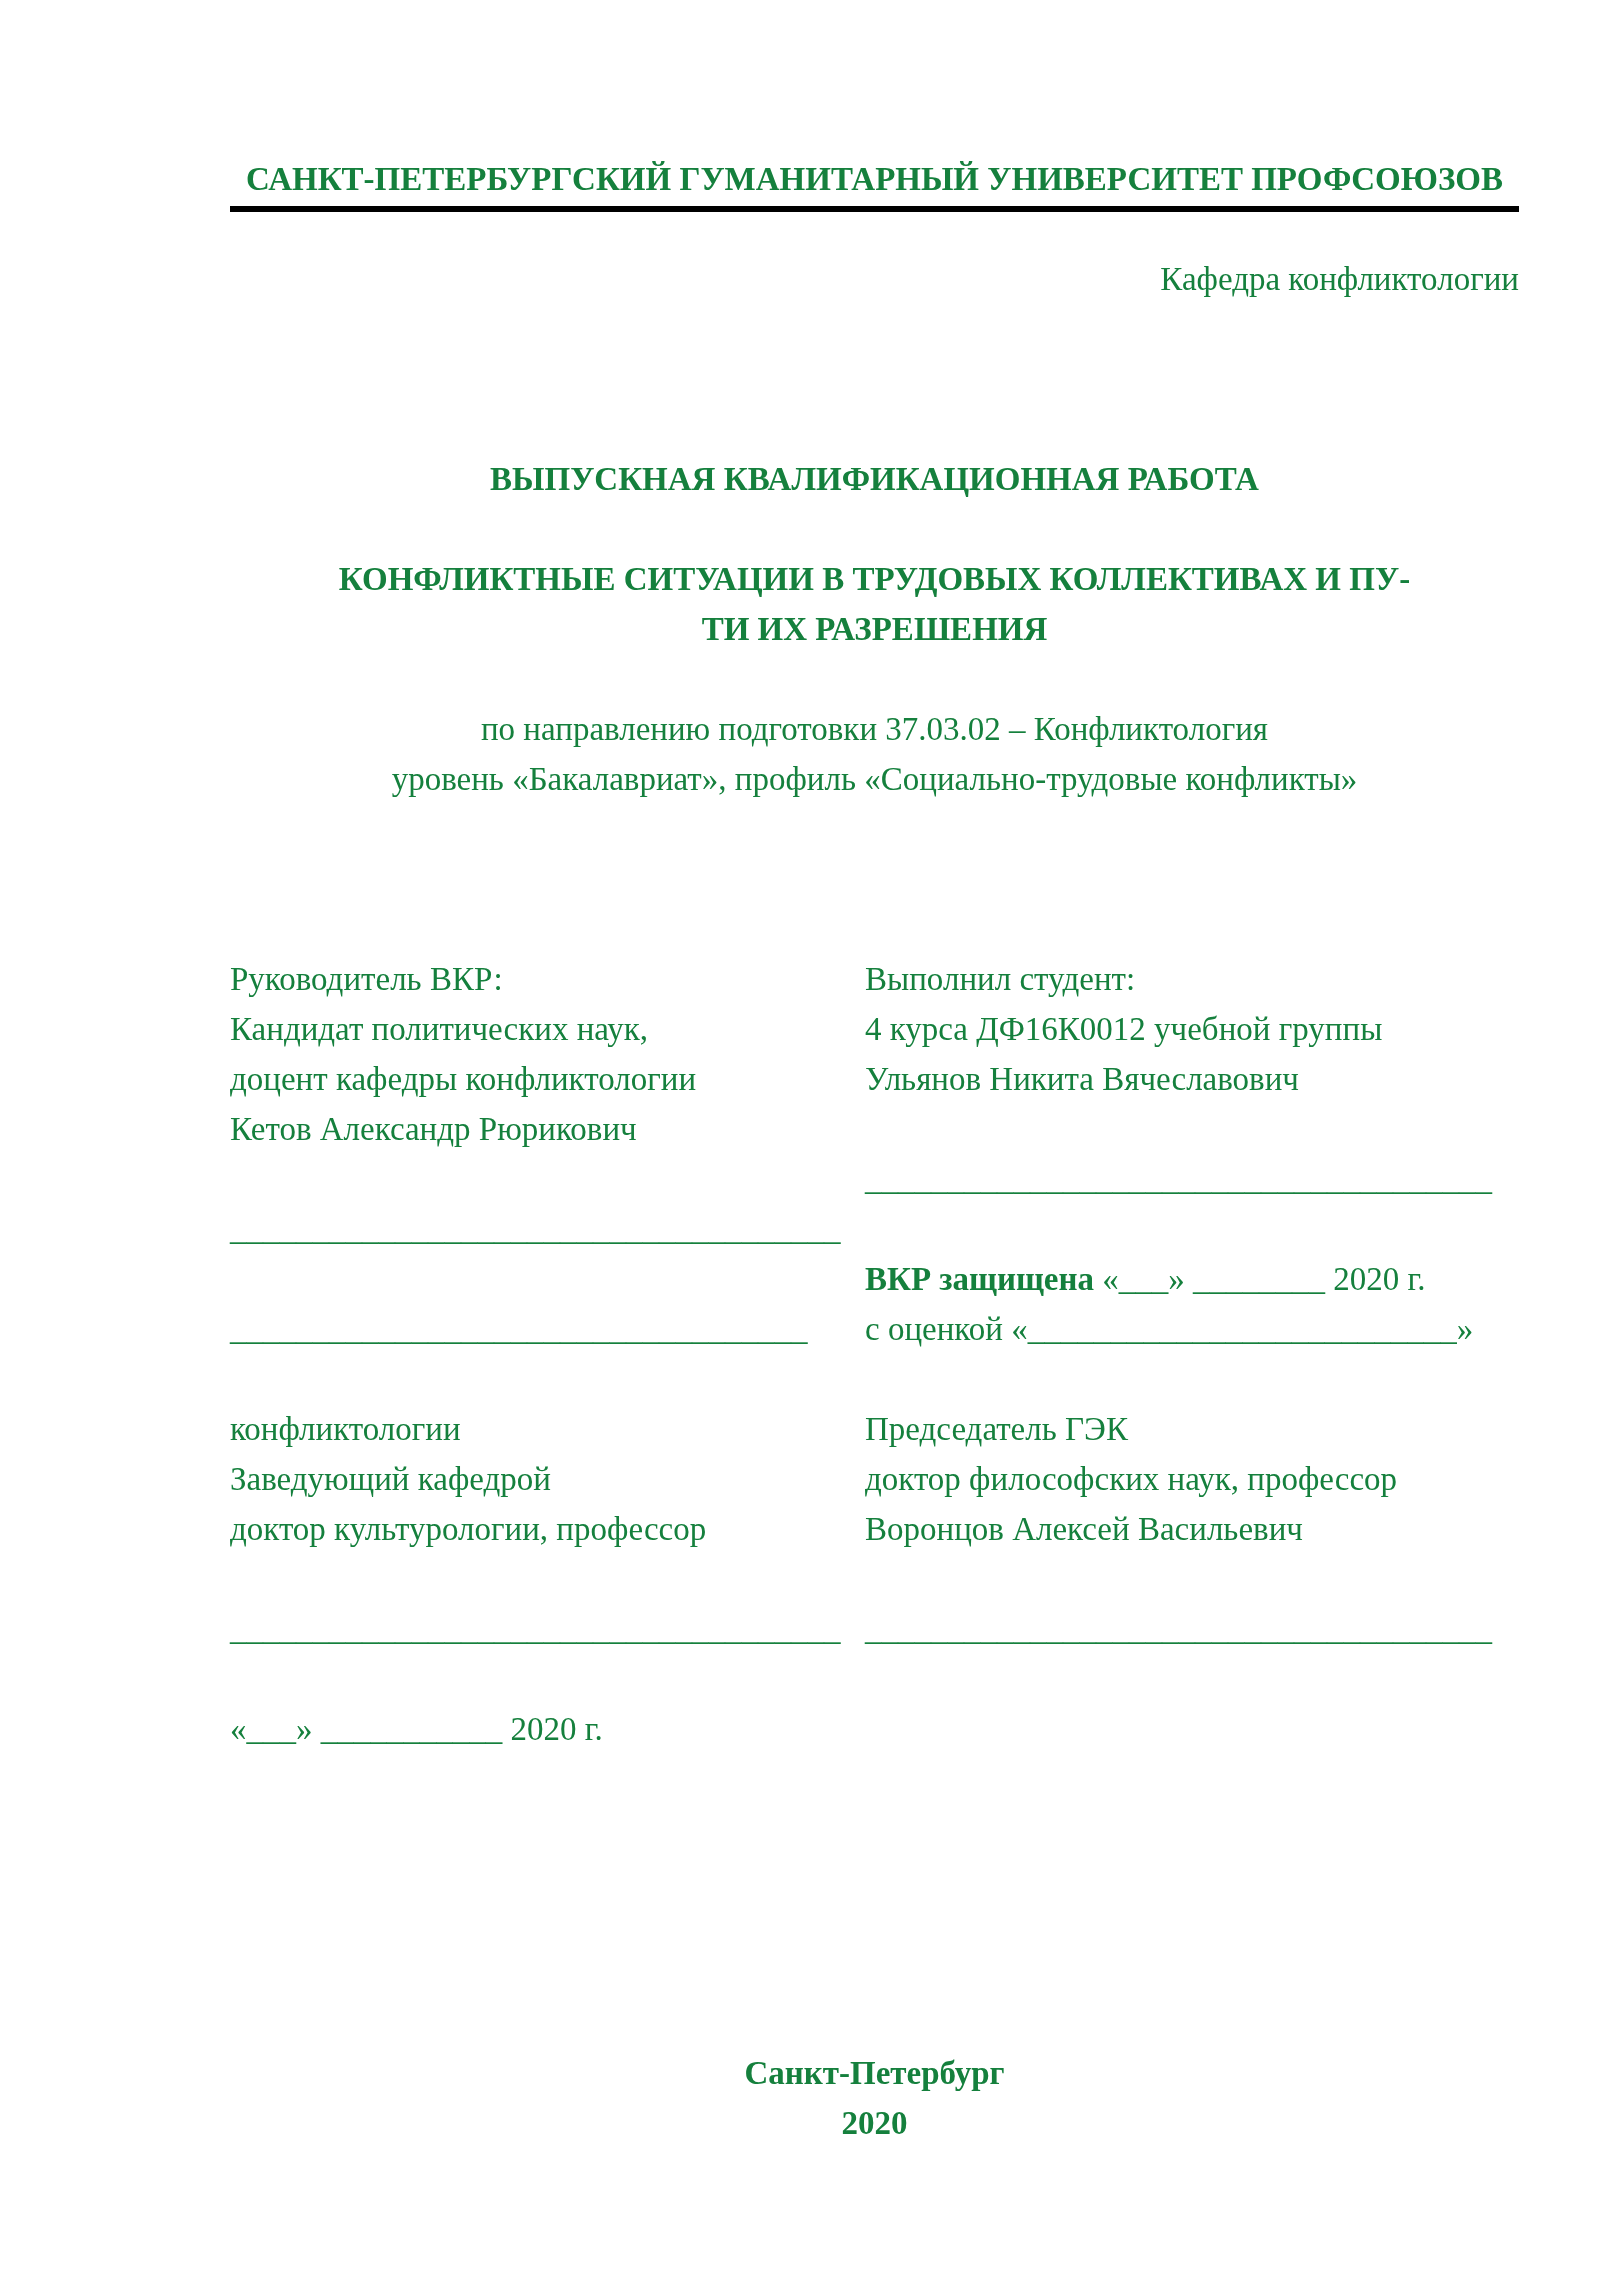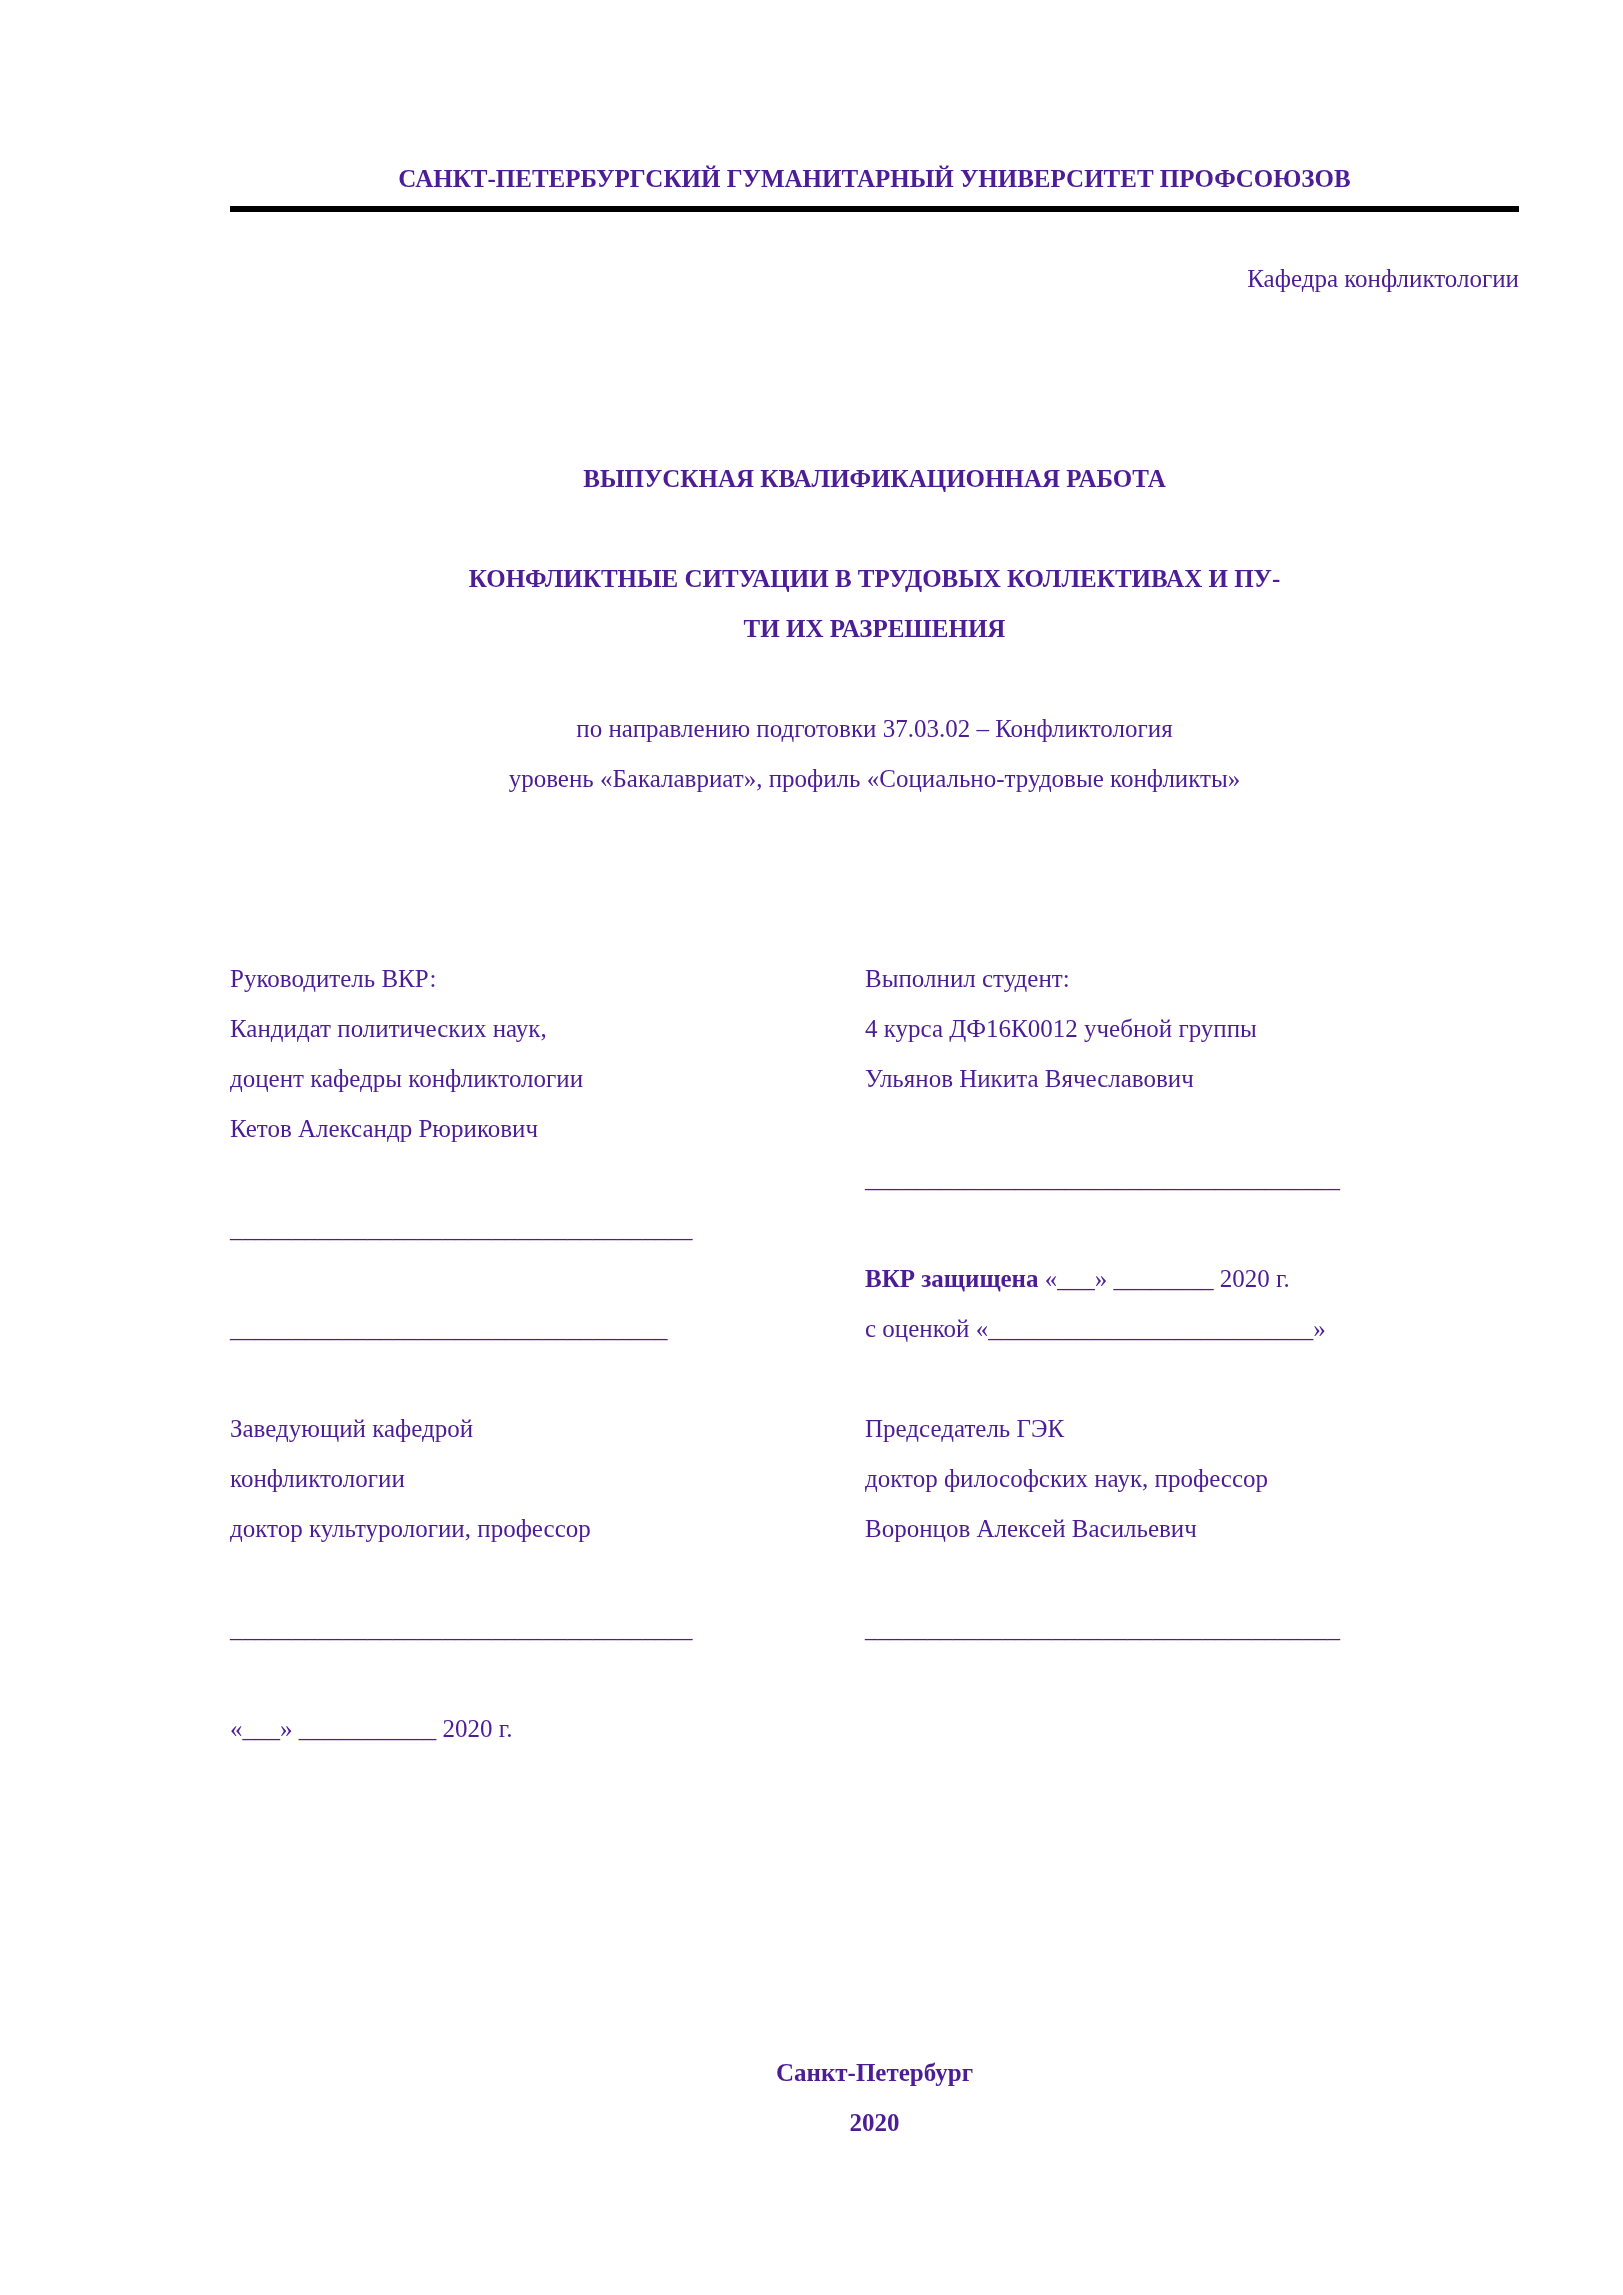--- a/index.html
+++ b/index.html
@@ -1,23 +1,23 @@
 <!DOCTYPE html>
 <html style="font-size:12.6px"><head>
 <meta charset="utf-8">
 <style>
   html,body { margin:0; padding:0; background:#ffffff; }
   .page {
     position: relative;
     width: 1623px;
     height: 2295px;
     background: #ffffff;
-    color: #4c1d95;
+    color: #15803d;
     font-family: "Liberation Serif", "DejaVu Serif", serif;
-    font-size: 25px;
+    font-size: 33px;
     overflow: hidden;
   }
   .top-block {
     position: absolute;
     left: 230px;
     top: 154px;
     width: 1289px;
   }
   .cols {
     position: absolute;
@@ -83,22 +83,22 @@
     <div class="col-left">
       <div class="line">Руководитель ВКР:</div>
       <div class="line">Кандидат политических наук,</div>
       <div class="line">доцент кафедры конфликтологии</div>
       <div class="line">Кетов Александр Рюрикович</div>
       <div class="line"></div>
       <div class="line sig">_____________________________________</div>
       <div class="line"></div>
       <div class="line sig">___________________________________</div>
       <div class="line"></div>
+      <div class="line">конфликтологии</div>
       <div class="line">Заведующий кафедрой</div>
-      <div class="line">конфликтологии</div>
       <div class="line">доктор культурологии, профессор</div>
       <div class="line"></div>
       <div class="line sig">_____________________________________</div>
       <div class="line"></div>
       <div class="line">«___» ___________ 2020 г.</div>
     </div>
 
     <div class="col-right">
       <div class="line">Выполнил студент:</div>
       <div class="line">4 курса ДФ16К0012 учебной группы</div>

